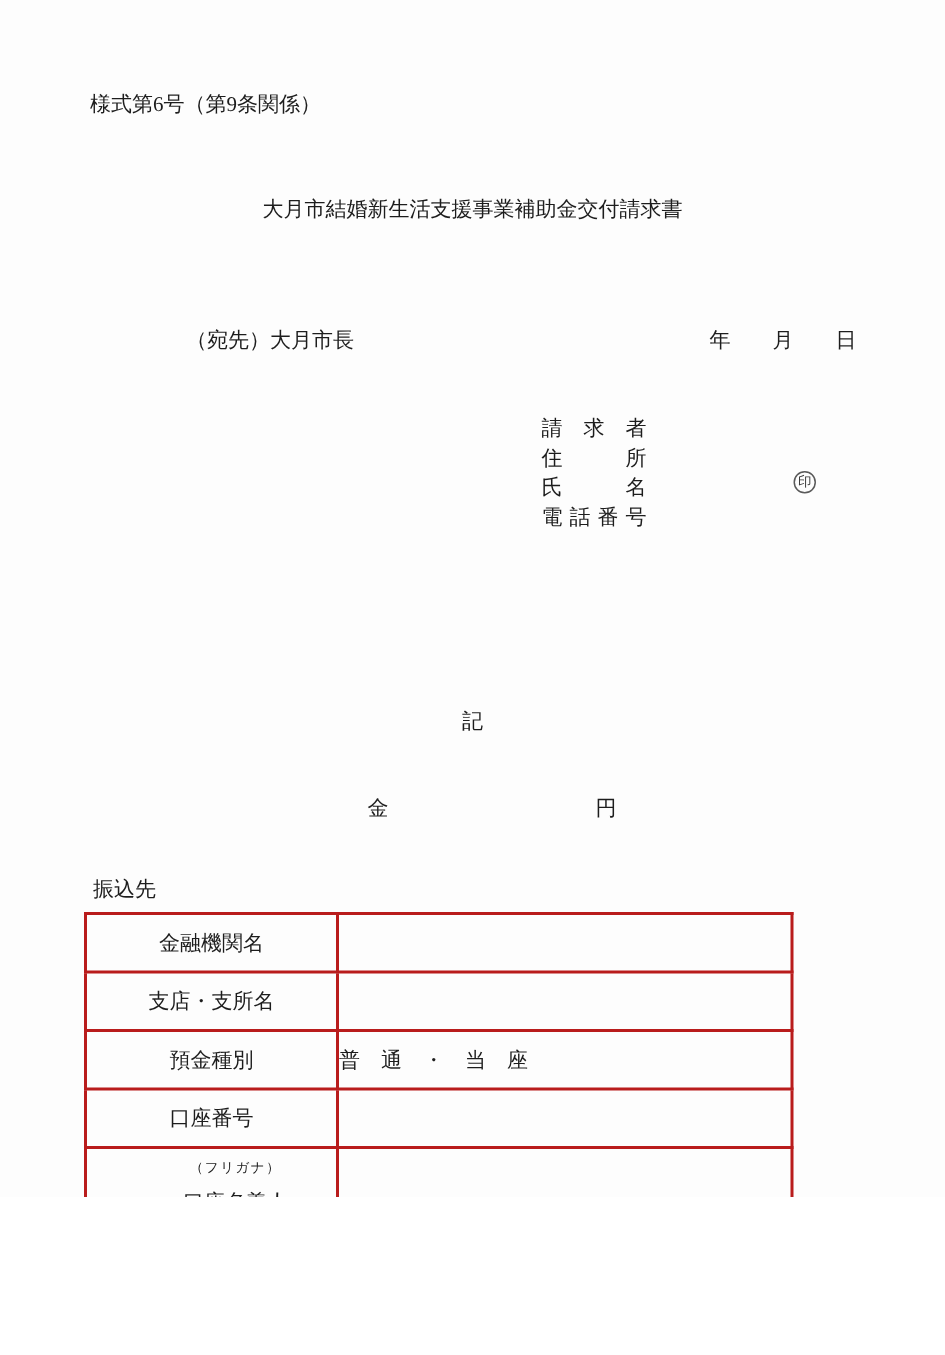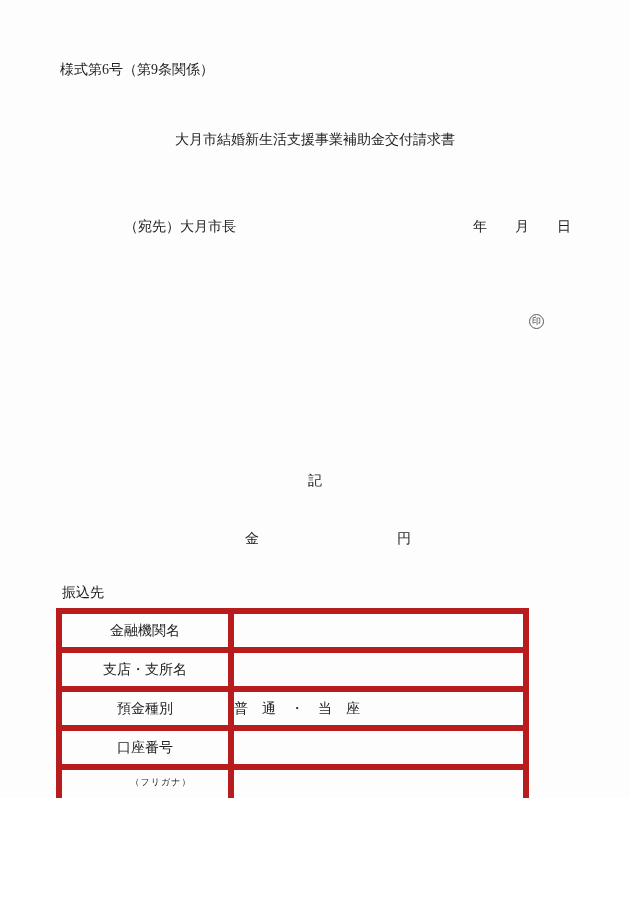--- a/index.html
+++ b/index.html
@@ -39,21 +39,21 @@
   .transfer-label { position: absolute; left: 62px; top: 584px; }
 
   .transfer-table {
     position: absolute; left: 56px; top: 608px;
     width: 473px;
     border-collapse: collapse;
     border: 2px solid #666;
     table-layout: fixed;
     font-size: 14px;
   }
-  .transfer-table td { border: 6px solid #b91c1c; padding: 0; font-family: Liberation Serif, serif; }
+  .transfer-table td { border: 2px solid #b91c1c; padding: 0; font-family: Liberation Serif, serif; }
   .label-cell { width: 166px; text-align: center; vertical-align: middle; }
   .value-cell { vertical-align: middle; }
   .row-std  { height: 39px; }
   .row-tall { height: 56px; }
   .label-cell.stacked { vertical-align: top; padding-top: 6px; padding-left: 32px; }
   .kana  { font-size: 9px; letter-spacing: 1px; }
   .main-label { margin-top: 8px; }
 </style>
 </head>
 <body>
@@ -61,20 +61,26 @@
 <div class="page">
 
   <div class="form-number">様式第6号（第9条関係）</div>
 
   <div class="doc-title">大月市結婚新生活支援事業補助金交付請求書</div>
 
   <div class="date-line">年　　月　　日</div>
 
   <div class="addressee">（宛先）大月市長</div>
 
+  <div class="requester">
+    <span class="req-line">請求者</span>
+    <span class="req-line">住所</span>
+    <span class="req-line">氏名</span>
+    <span class="req-line">電話番号</span>
+  </div>
 
   <div class="seal">印</div>
 
 
   <div class="record">記</div>
 
   <div class="amount-kin">金</div>
   <div class="amount-en">円</div>
 
   <div class="transfer-label">振込先</div>

